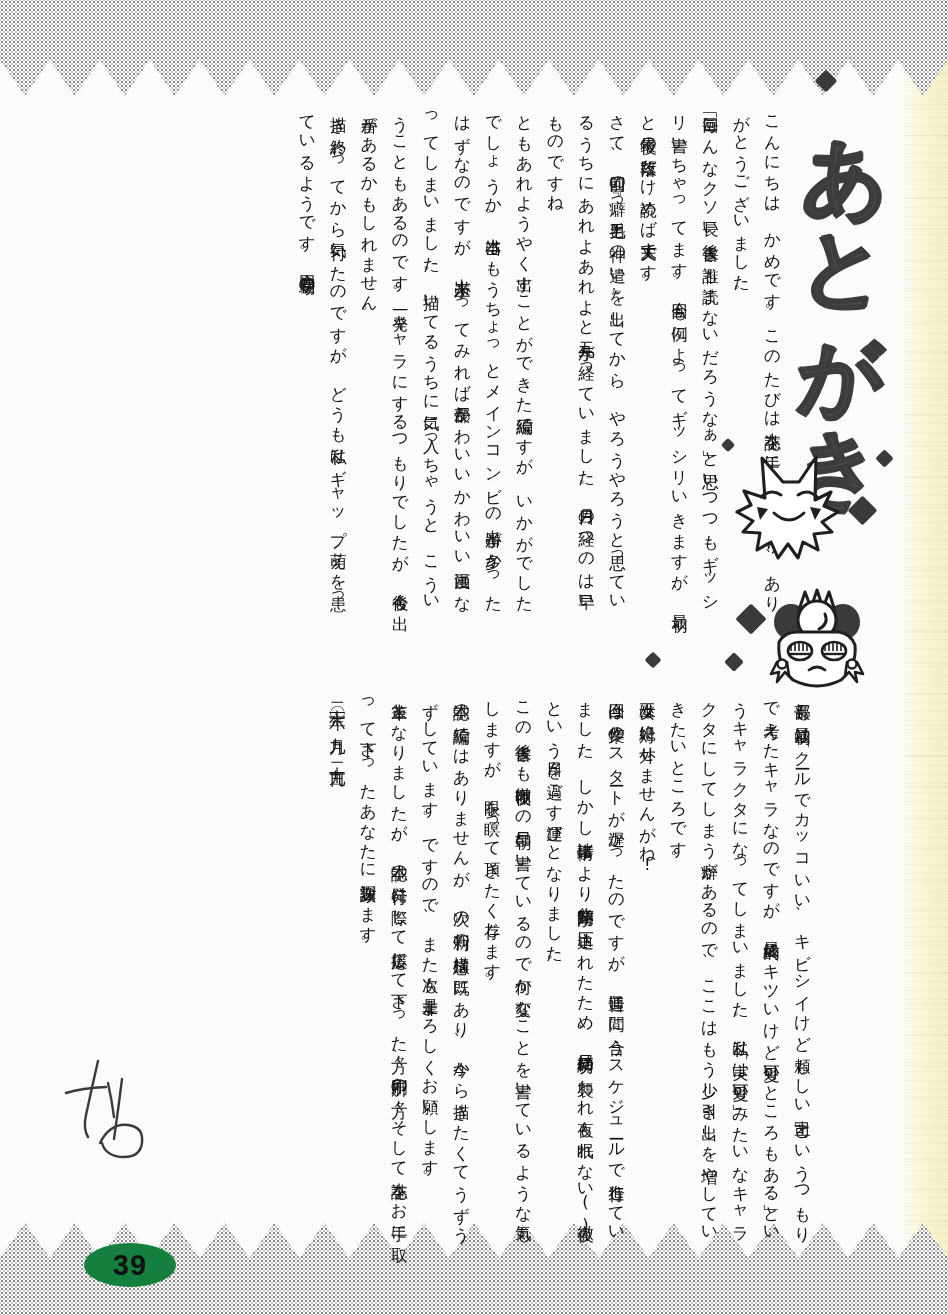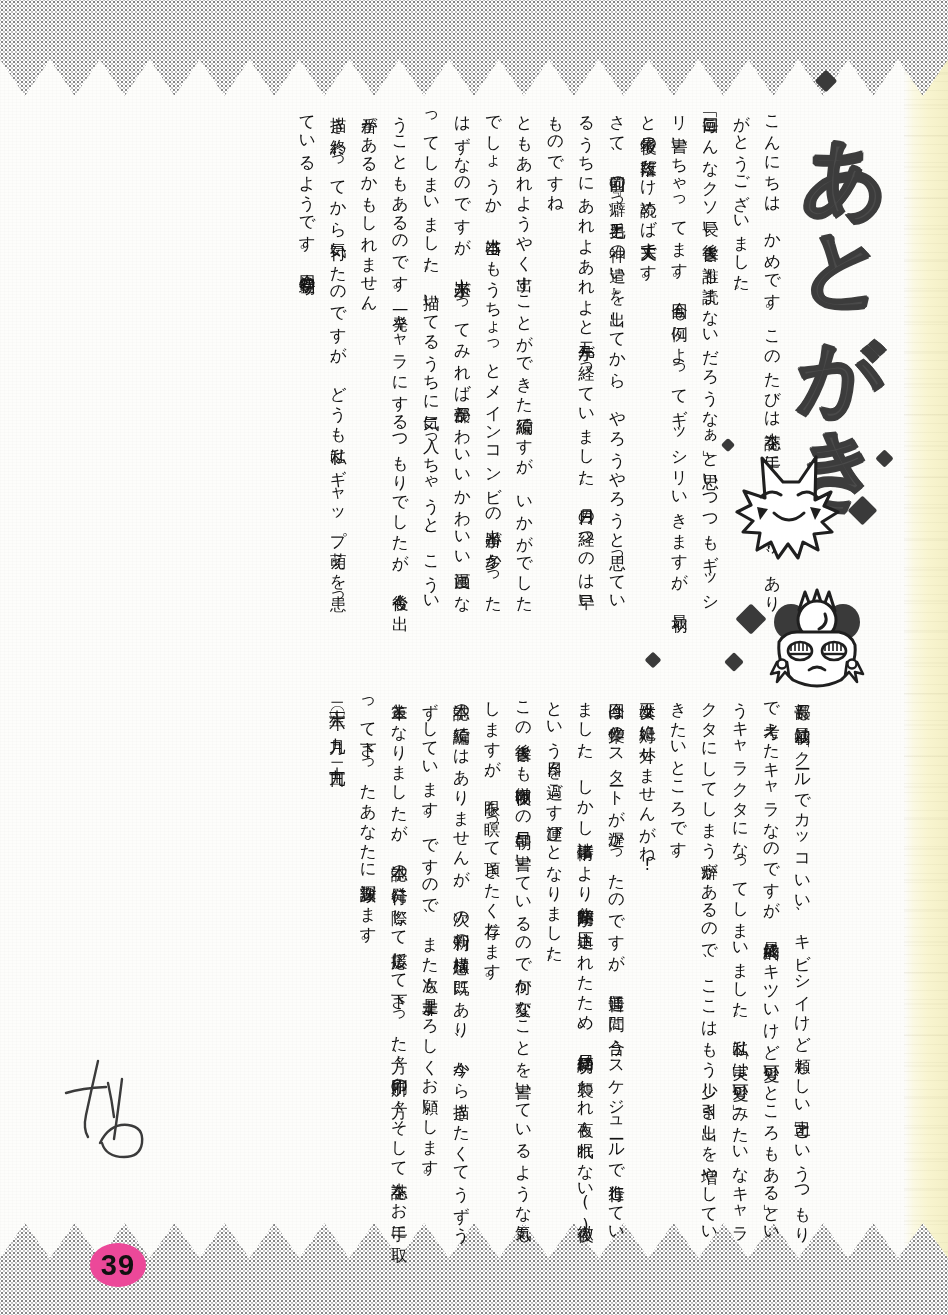--- a/index.html
+++ b/index.html
@@ -84,23 +84,23 @@
       65.78% 0,63.15% 38%,60.52% 0,57.89% 38%,55.26% 0,52.63% 38%,
       50.00% 0,47.36% 38%,44.73% 0,42.10% 38%,39.47% 0,36.84% 38%,
       34.21% 0,31.57% 38%,28.94% 0,26.31% 38%,23.68% 0,21.05% 38%,
       18.42% 0,15.78% 38%,13.15% 0,10.52% 38%,7.89% 0,5.26% 38%,
       2.63% 0,0 38%);
   }
 
   
   .page-number{
     position:absolute;
-    left:90px; bottom:28px;
-    width:56px; height:44px;
-    background:#ec4899;
+    left:84px; bottom:28px;
+    width:92px; height:44px;
+    background:#15803d;
     border-radius:50%;
     z-index:6;
     display:flex; align-items:center; justify-content:center;
     font-family:"Liberation Sans","DejaVu Sans",sans-serif;
     font-weight:bold;
     font-size:29px;
     letter-spacing:1px;
     color:#111;
   }
 

